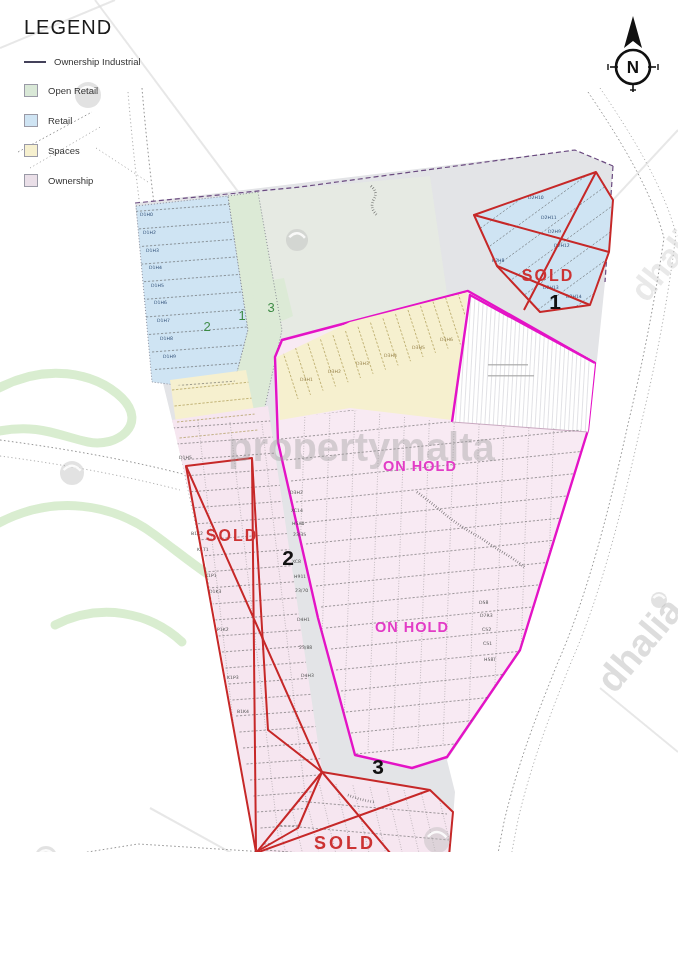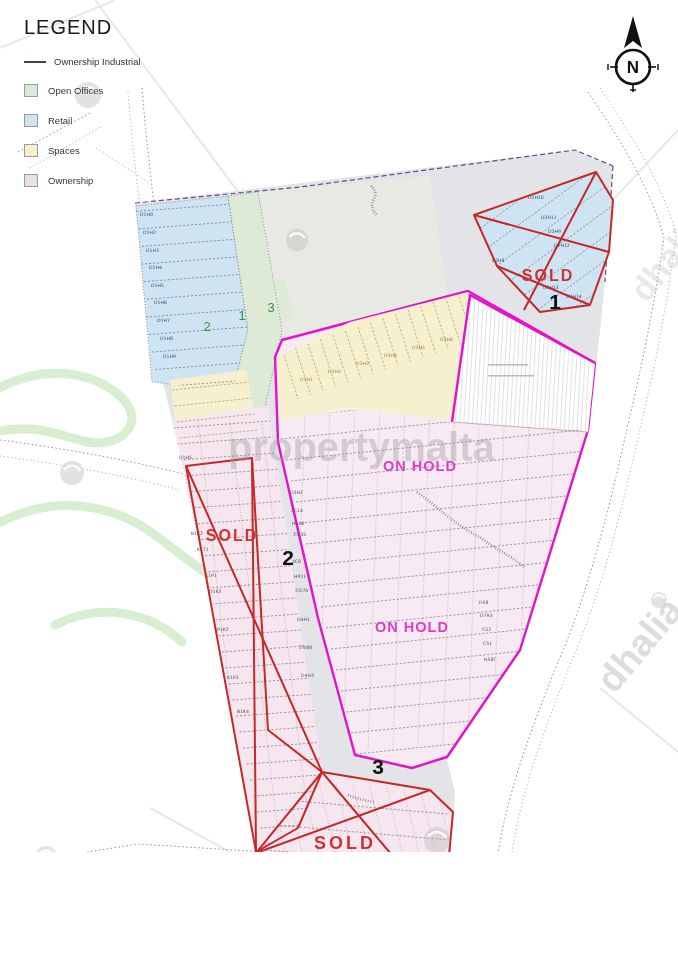--- a/index.html
+++ b/index.html
@@ -434,21 +434,21 @@
   </svg>
 
   <div class="legend">
     <div class="legend-title">LEGEND</div>
     <div class="legend-item">
       <span class="legend-line"></span>
       <span class="legend-label">Ownership Industrial</span>
     </div>
     <div class="legend-item">
       <span class="legend-swatch" style="background: rgb(217, 232, 215);"></span>
-      <span class="legend-label">Open Offices</span>
+      <span class="legend-label">Open Retail</span>
     </div>
     <div class="legend-item">
       <span class="legend-swatch" style="background: rgb(207, 228, 243);"></span>
       <span class="legend-label">Retail</span>
     </div>
     <div class="legend-item">
       <span class="legend-swatch" style="background: rgb(246, 240, 207);"></span>
       <span class="legend-label">Spaces</span>
     </div>
     <div class="legend-item">

